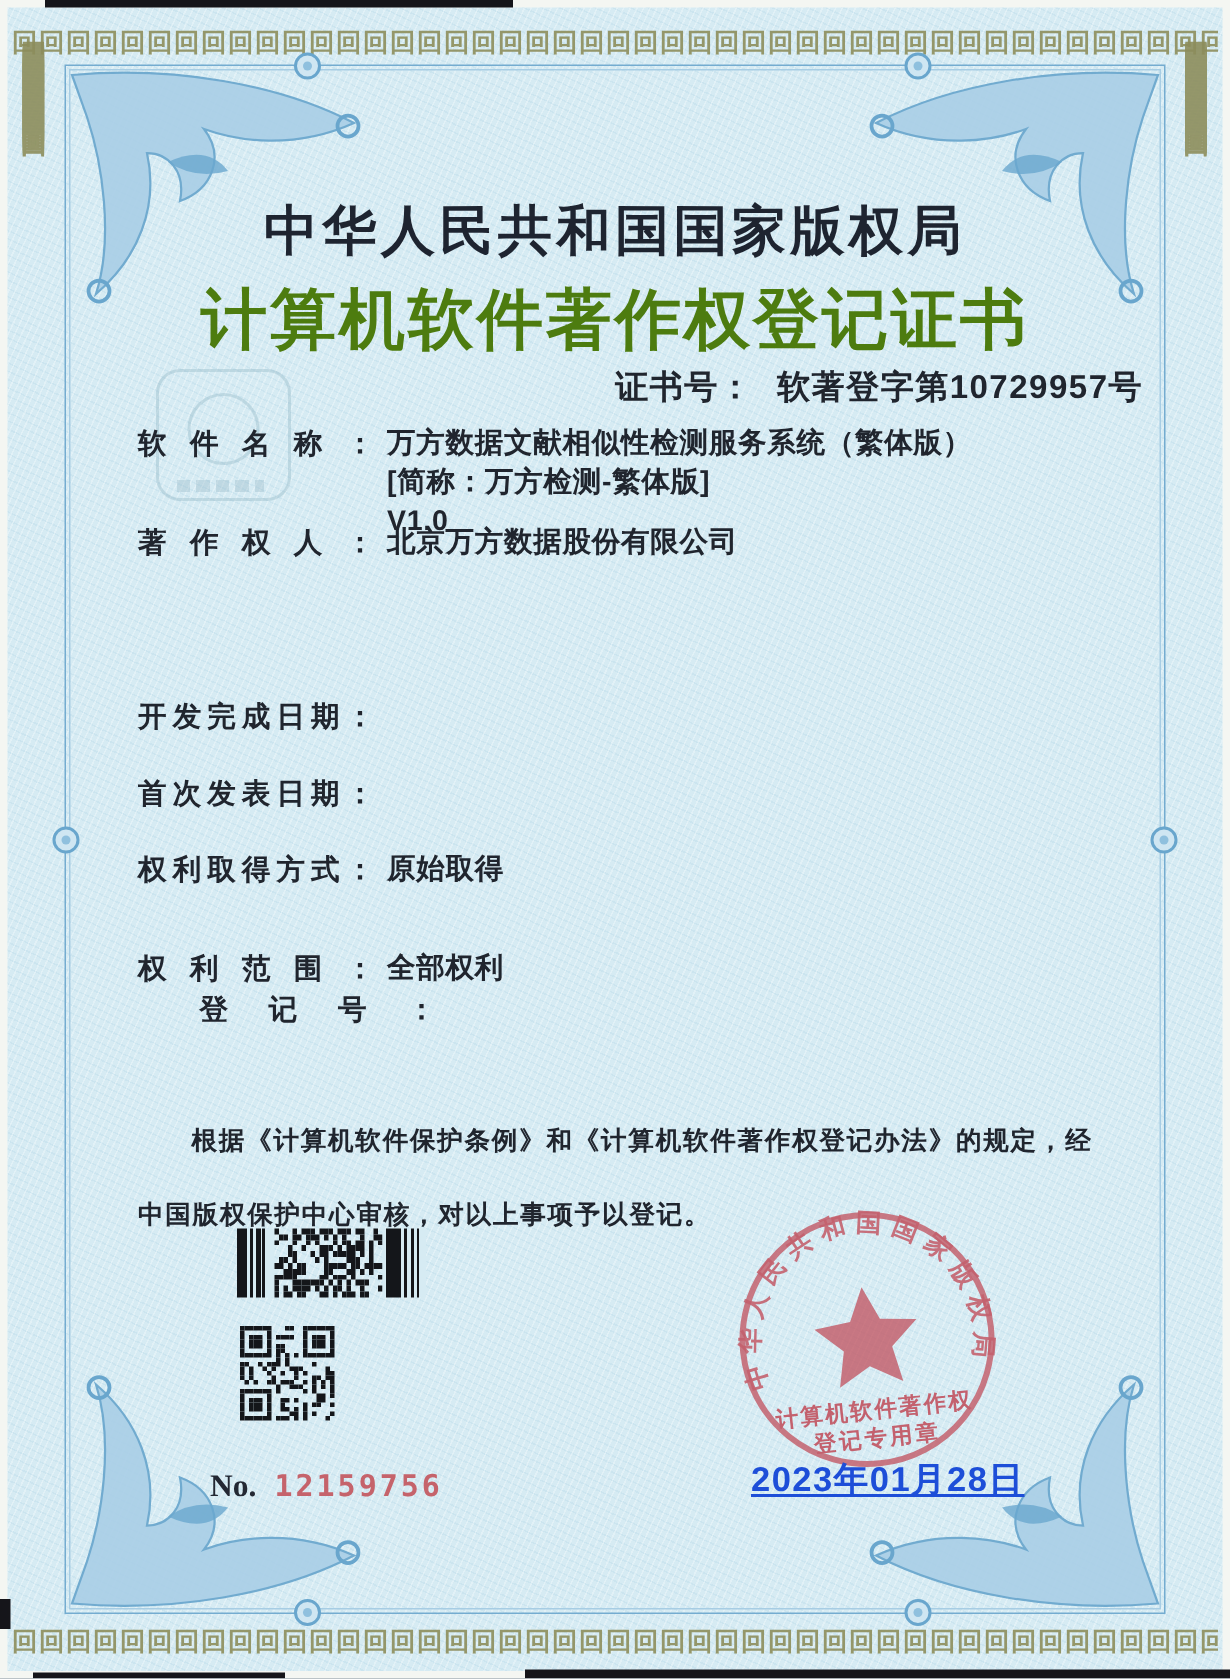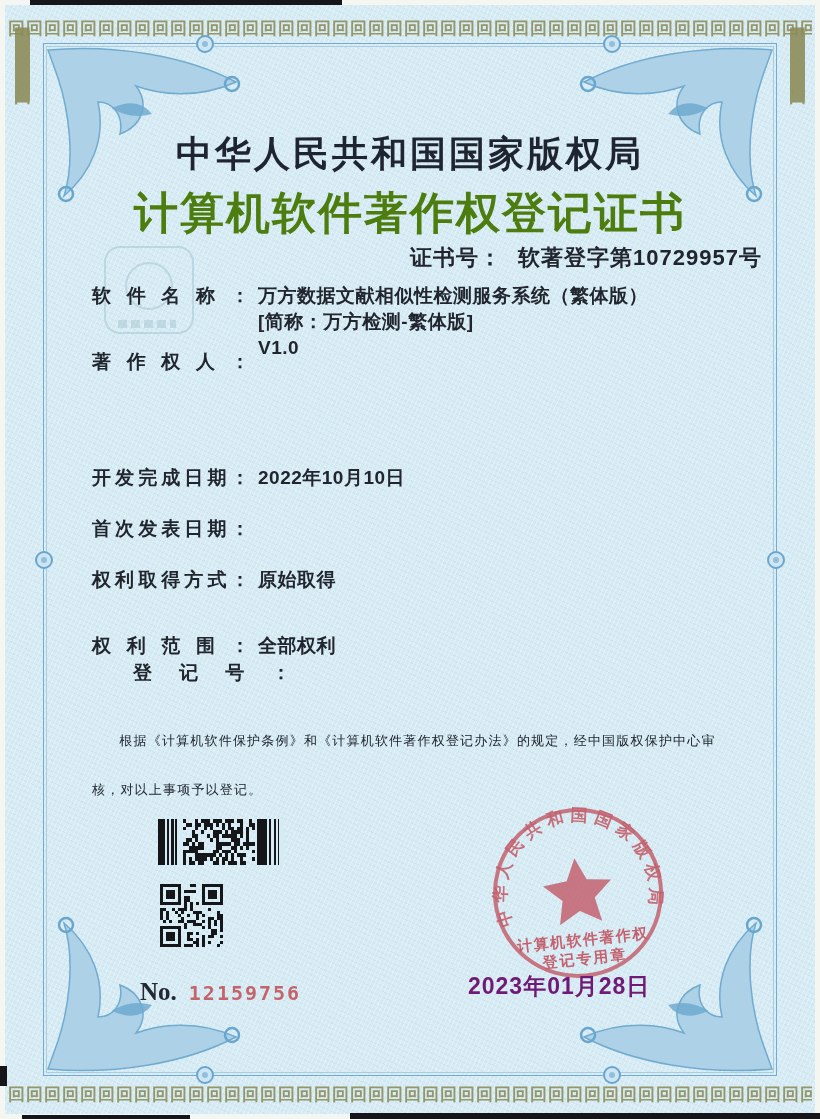--- a/index.html
+++ b/index.html
@@ -44,22 +44,22 @@
           text-align:justify;text-align-last:justify;}
   .fvalue{line-height:26px;}
   #row-name{top:283px;}
   #row-owner{top:349px;}
   #row-dev{top:465px;}
   #row-pub{top:516px;}
   #row-method{top:567px;}
   #row-scope{top:617px;margin-top:16px;}
   #row-regno{top:660px;margin-left:41px;}
 
-  .statement{position:absolute;left:92px;top:716px;width:650px;font-size:13px;
-             font-weight:400;line-height:49px;text-indent:2.1em;letter-spacing:1.2px;}
+  .statement{position:absolute;left:92px;top:736px;width:650px;font-size:17px;
+             font-weight:700;line-height:49px;text-indent:2.1em;letter-spacing:1.2px;}
 
   
   .wm{position:absolute;left:104px;top:246px;width:86px;height:84px;
       border:2px solid rgba(150,185,200,.55);border-radius:16px;opacity:.75;}
   .wm .c{position:absolute;left:19px;top:14px;width:44px;height:44px;border-radius:50%;
          border:2px solid rgba(150,185,200,.55);}
   .wm .t{position:absolute;left:12px;bottom:4px;width:58px;height:8px;
          background:repeating-linear-gradient(90deg, rgba(150,185,200,.5) 0 9px, transparent 9px 13px);}
 
   
@@ -78,26 +78,26 @@
   .qr{position:absolute;left:160px;top:884px;width:63px;height:63px;display:grid;
       grid-template-columns:repeat(21,1fr);grid-template-rows:repeat(21,1fr);}
   .qr div.on{background:#14161a;}
 
   
   .seal{position:absolute;left:489px;top:804px;width:178px;height:178px;
         transform:rotate(-6deg);opacity:.92;}
   .seal text{fill:#c25663;}
   
   .noline{position:absolute;left:140px;top:978px;display:flex;align-items:baseline;}
-  .noline .lbl{font-family:"Liberation Serif","DejaVu Serif",serif;font-size:25px;
+  .noline .lbl{font-family:"Liberation Serif","DejaVu Serif",serif;font-size:21px;
                font-weight:bold;color:#232833;}
   .noline .num{margin-left:12px;font-family:"DejaVu Sans Mono","Liberation Mono",monospace;
                font-size:20px;letter-spacing:2px;color:#c5636b;font-weight:bold;}
-  .issue-date{position:absolute;left:468px;top:971px;width:215px;text-align:left;
-              font-size:23px;font-weight:bold;letter-spacing:1px;color:#701a75;}
+  .issue-date{position:absolute;left:468px;top:971px;width:215px;text-align:right;
+              font-size:23px;font-weight:bold;letter-spacing:1px;color:#1d4ed8;text-decoration:underline;}
 </style>
 </head>
 <body>
 
 <div class="page">
   <div class="paper"></div>
 
   <div class="greek" id="greek-top">回回回回回回回回回回回回回回回回回回回回回回回回回回回回回回回回回回回回回回回回回回回回回回回回</div>
   <div class="greek" id="greek-bottom">回回回回回回回回回回回回回回回回回回回回回回回回回回回回回回回回回回回回回回回回回回回回回回回回</div>
   <div class="greek" id="greek-left">回回回回回回回回回回回回回回回回回回回回回回回回回回回回回回回回回回回回回回回回回回回回回回回回回回回回回回回回回回回回回回</div>
@@ -155,24 +155,24 @@
   <div class="row" id="row-name">
     <span class="flabel">软件名称：</span>
     <div class="fvalue">
       <div>万方数据文献相似性检测服务系统（繁体版）</div>
       <div>[简称：万方检测-繁体版]</div>
       <div>V1.0</div>
     </div>
   </div>
   <div class="row" id="row-owner">
     <span class="flabel">著作权人：</span>
+    <div class="fvalue">北京万方数据股份有限公司</div>
   </div>
   <div class="row" id="row-dev">
     <span class="flabel">开发完成日期：</span>
-    <div class="fvalue">2022年10月10日</div>
   </div>
   <div class="row" id="row-pub">
     <span class="flabel">首次发表日期：</span>
   </div>
   <div class="row" id="row-method">
     <span class="flabel">权利取得方式：</span>
     <div class="fvalue">原始取得</div>
   </div>
   <div class="row" id="row-scope">
     <span class="flabel">权利范围：</span>

